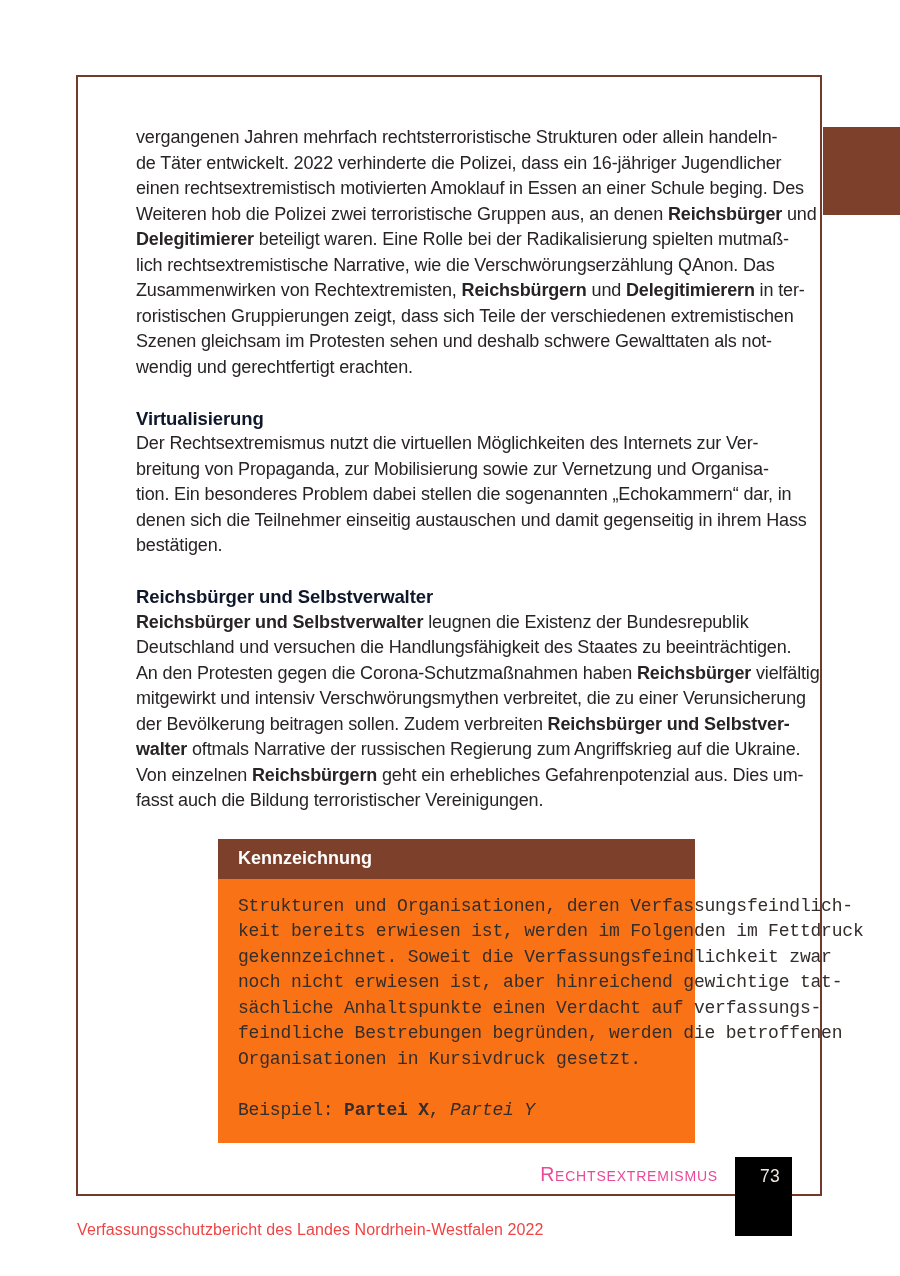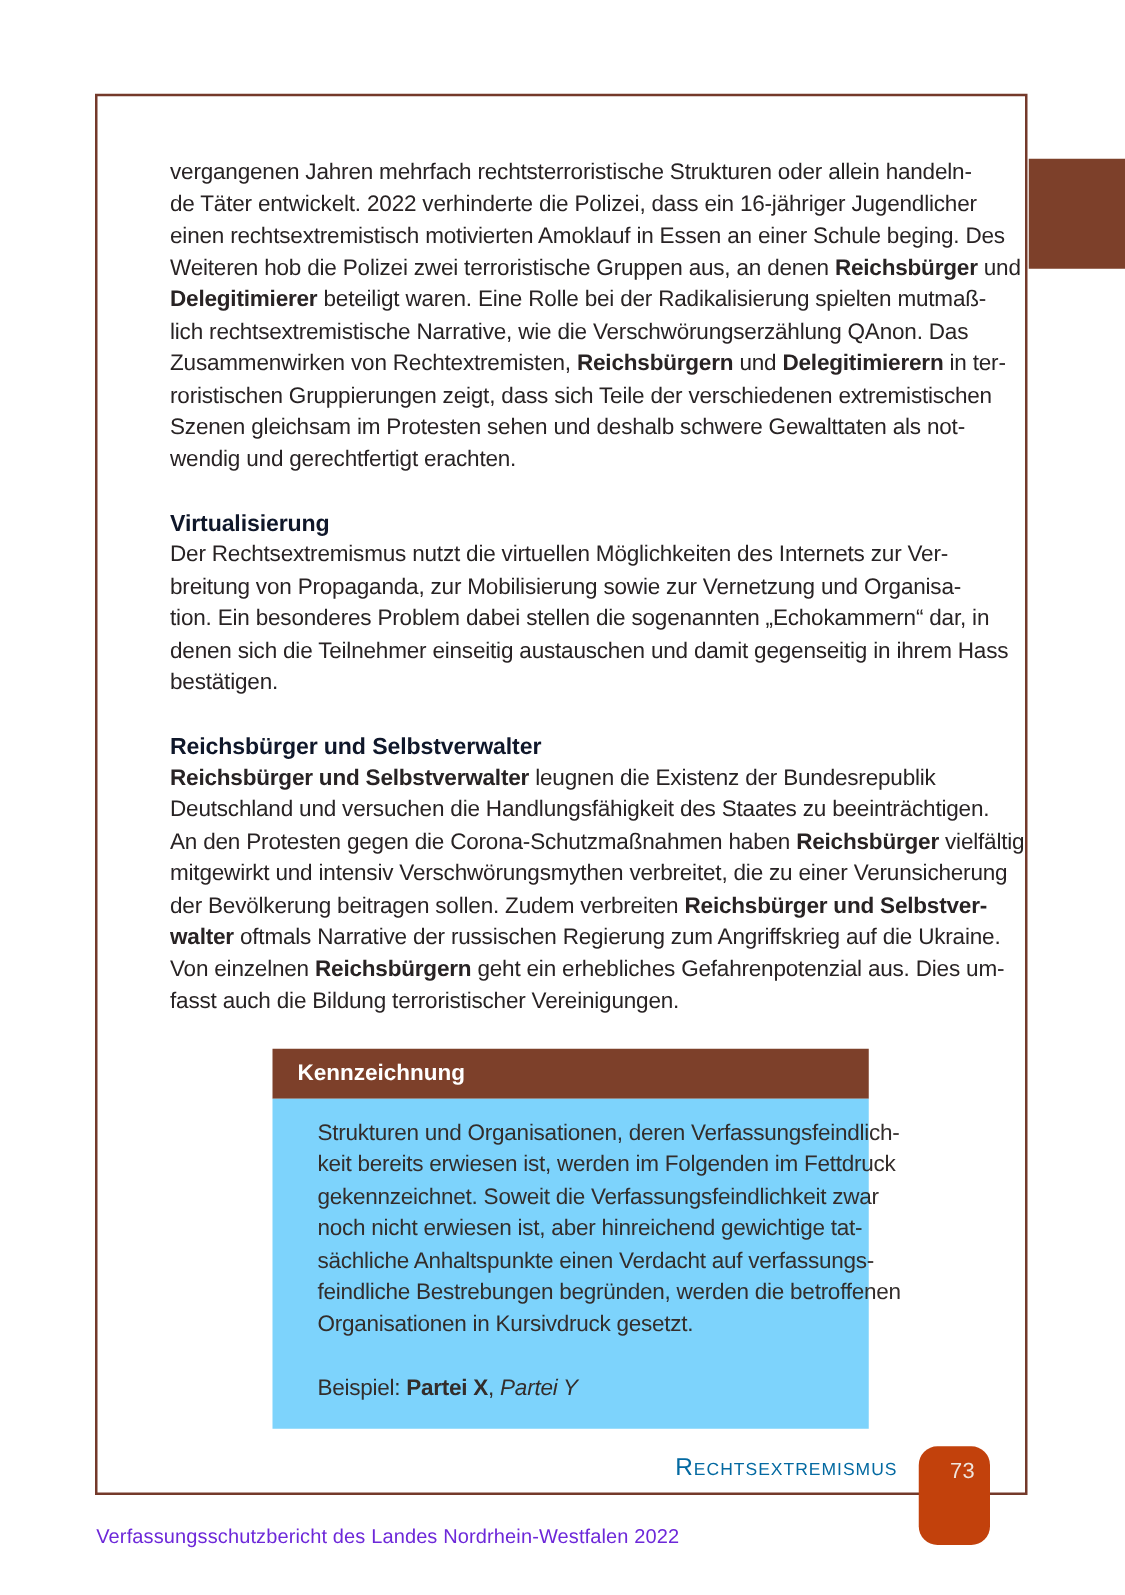--- a/index.html
+++ b/index.html
@@ -72,63 +72,63 @@
     padding-left: 20px;
     box-sizing: border-box;
   }
   .callout-title {
     color: #ffffff;
     font-weight: 700;
     font-size: 18px;
     letter-spacing: 0;
   }
   .callout-body {
-    background: #7dd3fc;
-    padding: 15px 20px 20px 36px;
+    background: #f97316;
+    padding: 15px 20px 20px 20px;
     color: #332d2b;
     letter-spacing: -0.2px;
+    font-family: Liberation Mono, monospace;
   }
   .callout-example {
     margin-top: 25.5px;
     line-height: 25.5px;
     height: 25.5px;
     white-space: nowrap;
   }
   .running-header {
     position: absolute;
     top: 1164px;
     right: 182px;
-    color: #0369a1;
+    color: #ec4899;
     font-variant: small-caps;
     font-size: 19.5px;
     letter-spacing: 0.8px;
     line-height: 20px;
   }
   .page-num-box {
     position: absolute;
     left: 735px;
     top: 1157px;
     width: 57px;
     height: 79px;
-    background: #c2410c;
+    background: #000000;
     box-sizing: border-box;
     padding: 9px 12px 0 0;
     text-align: right;
-    border-radius: 15px;
   }
   .page-num {
     color: #efe6de;
     font-size: 17.5px;
     letter-spacing: 0.3px;
   }
   .doc-footer {
     position: absolute;
     left: 77px;
     top: 1221px;
-    color: #6d28d9;
+    color: #ef4444;
     font-size: 16px;
     letter-spacing: 0.1px;
   }
 </style>
 </head>
 <body>
 
 <div class="page-frame"></div>
 <div class="side-tab"></div>
 

